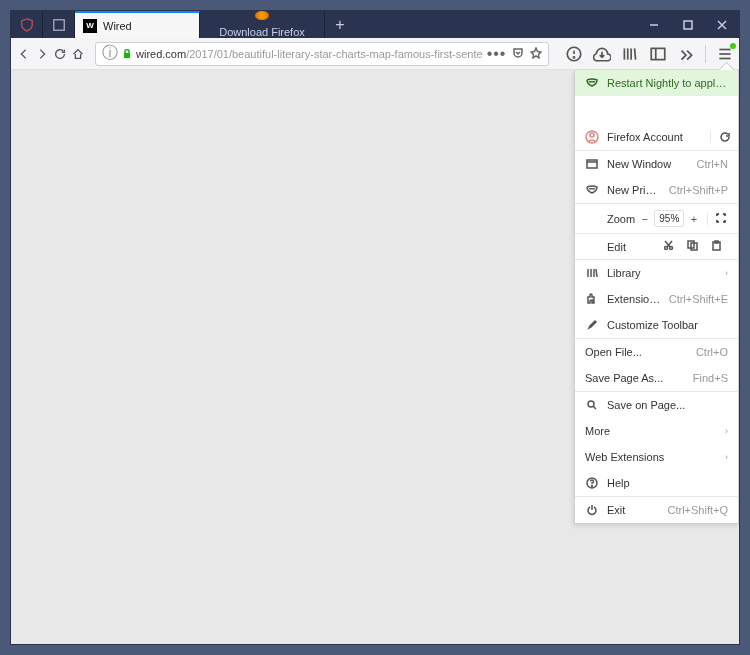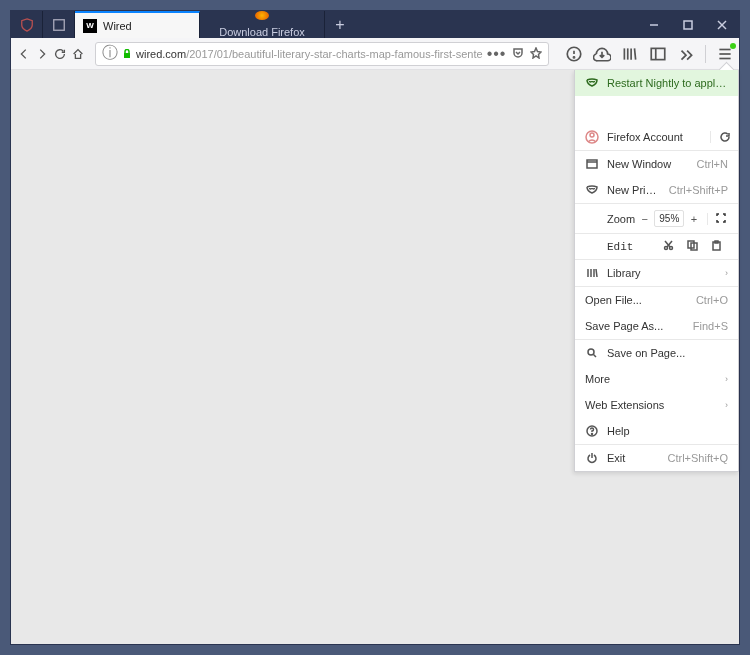--- a/index.html
+++ b/index.html
@@ -44,21 +44,21 @@
 .menu-account { border-bottom: 1px solid #e8e8e8; }
 .menu-account-row { display: flex; align-items: center; margin-top: 28px; }
 .menu-account-row .menu-item { flex: 1; }
 .menu-account-row .sync-btn { width: 28px; display: flex; align-items: center; justify-content: center; border-left: 1px solid #e8e8e8; color: #555; }
 .zoom-row { display: flex; align-items: center; padding: 6px 10px; border-top: 1px solid #e8e8e8; border-bottom: 1px solid #e8e8e8; }
 .zoom-row .z-label { flex: 1; padding-left: 22px; }
 .zoom-row .z-btn { width: 24px; text-align: center; color: #555; }
 .zoom-row .z-val { font-size: 10px; padding: 2px 4px; border: 1px solid #e0e0e0; border-radius: 2px; }
 .zoom-row .z-full { width: 24px; text-align: center; border-left: 1px solid #e8e8e8; padding-left: 6px; margin-left: 4px; }
 .edit-row { display: flex; align-items: center; padding: 6px 10px; border-bottom: 1px solid #e8e8e8; }
-.edit-row .e-label { flex: 1; padding-left: 22px; font-family: Liberation Mono, monospace; }
+.edit-row .e-label { flex: 1; padding-left: 22px; }
 .edit-row .e-btn { width: 24px; text-align: center; color: #555; }
 svg { stroke: currentColor; fill: none; stroke-width: 1.5; }
 </style>
 </head>
 <body>
 
 <div class="window">
 
   <div class="titlebar">
     <div class="tab-strip">
@@ -269,20 +269,37 @@
             <svg width="12" height="12" viewBox="0 0 12 12">
               <line x1="2" y1="2" x2="2" y2="10"></line>
               <line x1="5" y1="2" x2="5" y2="10"></line>
               <line x1="8" y1="2" x2="8" y2="10"></line>
               <line x1="10" y1="2" x2="11" y2="10"></line>
             </svg>
           </span>
         <span class="mi-label">Library</span>
         <span class="mi-chevron">›</span>
       </div>
+      <div class="menu-item">
+        <span class="mi-icon">
+            <svg width="12" height="12" viewBox="0 0 12 12">
+              <path d="M2 4 H4 V2 A1 1 0 0 1 6 2 V4 H8 V6 A1 1 0 0 0 8 8 V10 H6 V8 A1 1 0 0 0 4 8 V10 H2 Z"></path>
+            </svg>
+          </span>
+        <span class="mi-label">Extensions</span>
+        <span class="mi-shortcut">Ctrl+Shift+E</span>
+      </div>
+      <div class="menu-item">
+        <span class="mi-icon">
+            <svg width="12" height="12" viewBox="0 0 12 12">
+              <path d="M9 2 L10 3 L5 8 L3 9 L4 7 Z"></path>
+            </svg>
+          </span>
+        <span class="mi-label">Customize Toolbar</span>
+      </div>
       <div class="menu-sep"></div>
       <div class="menu-item indent">
         <span class="mi-label">Open File...</span>
         <span class="mi-shortcut">Ctrl+O</span>
       </div>
       <div class="menu-item indent">
         <span class="mi-label">Save Page As...</span>
         <span class="mi-shortcut">Find+S</span>
       </div>
       <div class="menu-sep"></div>

